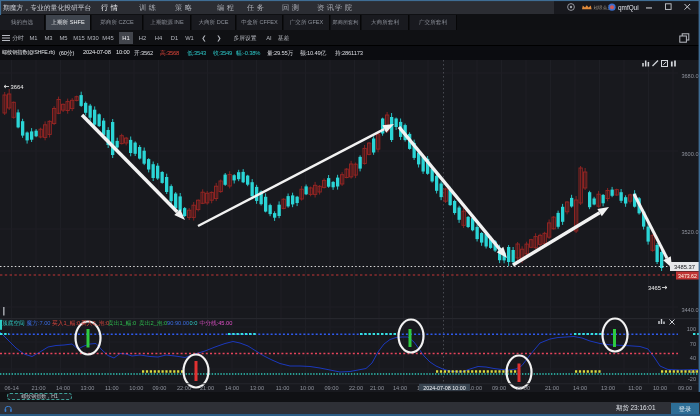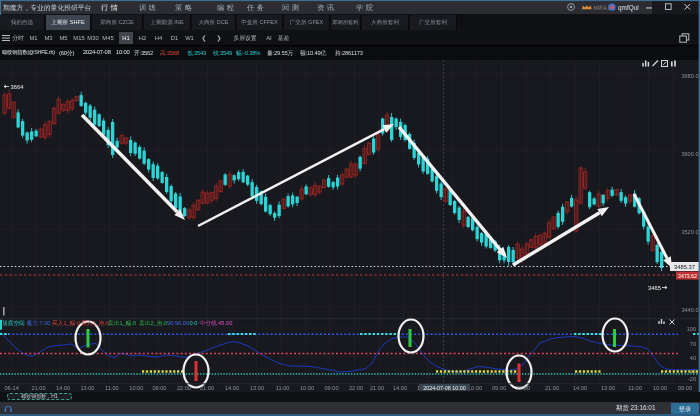--- a/index.html
+++ b/index.html
@@ -1,36 +1,36 @@
 <!DOCTYPE html>
 <html><head><meta charset="utf-8">
 <style>
 *{margin:0;padding:0;box-sizing:border-box}
 html,body{width:700px;height:416px;background:#18191e;font-family:"Liberation Sans",sans-serif;overflow:hidden;position:relative}
 .abs{position:absolute}
-#titlebar{left:0;top:0;width:652px;height:14px;background:#2b2d33;color:#aaadb5}
+#titlebar{left:0;top:0;width:554px;height:14px;background:#2b2d33;color:#aaadb5}
 #tabrow{left:0;top:14px;width:700px;height:16px;background:#0f1013}
 #tfrow{left:0;top:30px;width:700px;height:16px;background:#101114;border-bottom:1px solid #000}
 #inforow{left:0;top:46px;width:700px;height:14px;background:#0b0c10}
 .tab{position:absolute;top:1px;height:15px;background:#191a1f;color:#8f939c;font-size:5.6px;text-align:center;line-height:15px;border-right:1px solid #070708}
 .tfi{position:absolute;top:2px;height:12px;color:#b5b8bf;font-size:5.8px;line-height:12px;text-align:center}
 .mi{position:absolute;top:2.5px;font-size:7.2px;color:#a9acb4;letter-spacing:2.5px}
 .ifo{position:absolute;top:3px;font-size:5.8px;letter-spacing:-0.2px}
 .hdr{position:absolute;font-size:5.7px;top:0px;white-space:nowrap}
 </style></head><body>
 <div class="abs" id="titlebar">
  <span class="abs" style="left:3px;top:3px;font-size:6.8px;color:#c6c9d0">期魔方，专业的量化投研平台</span>
  <span class="mi" style="left:101px;color:#f3f4f6">行情</span>
  <span class="mi" style="left:139px">训练</span>
  <span class="mi" style="left:175px">策略</span>
  <span class="mi" style="left:217px">编程</span>
  <span class="mi" style="left:247px">任务</span>
  <span class="mi" style="left:282px">回测</span>
  <span class="mi" style="left:317px">资讯</span>
- <span class="mi" style="left:356px">学院</span>
+ <span class="mi" style="left:335px">学院</span>
  <svg class="abs" style="left:565px;top:2px" width="135" height="11" viewBox="0 0 135 11">
   <circle cx="6" cy="5" r="3.4" fill="none" stroke="#9fa3ab" stroke-width="0.9"></circle>
   <circle cx="6" cy="5" r="1.2" fill="#9fa3ab"></circle>
   <path d="M17 7.3 L17.8 3.6 L20 5.6 L21.8 3.2 L23.6 5.6 L25.8 3.6 L26.6 7.3 Z" fill="#e08a3a"></path>
   <text x="28.5" y="7.4" font-size="4.6" fill="#9a9080" font-family="Liberation Sans">超级会员</text>
   <circle cx="47" cy="5.2" r="3.6" fill="#3a6fd0"></circle>
   <circle cx="47" cy="5.2" r="2.0" fill="#d05858"></circle>
   <text x="53" y="7.8" font-size="6.4" fill="#dfe2e8" font-family="Liberation Sans">qmfQui</text>
   <rect x="81" y="5.4" width="6" height="1.1" fill="#c7cad0"></rect>
   <rect x="100.5" y="1.8" width="5.6" height="5.6" fill="none" stroke="#c7cad0" stroke-width="0.9"></rect>

